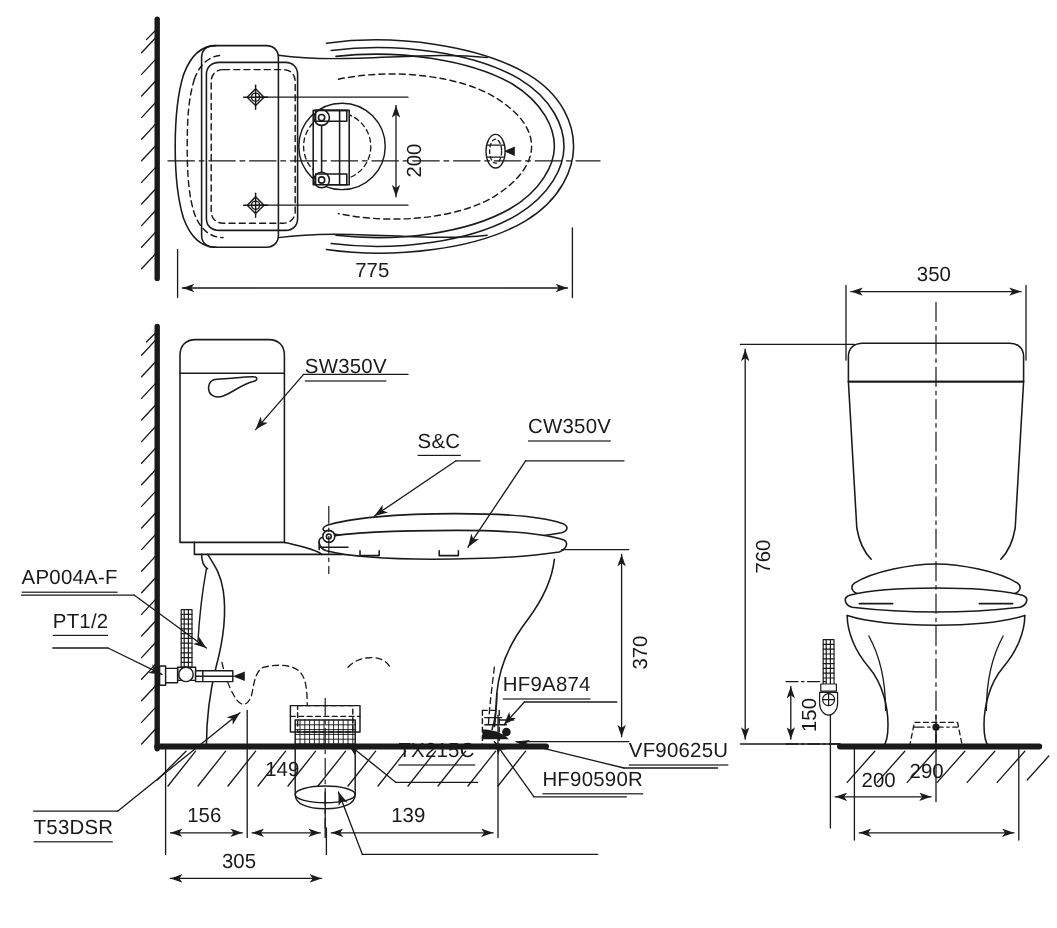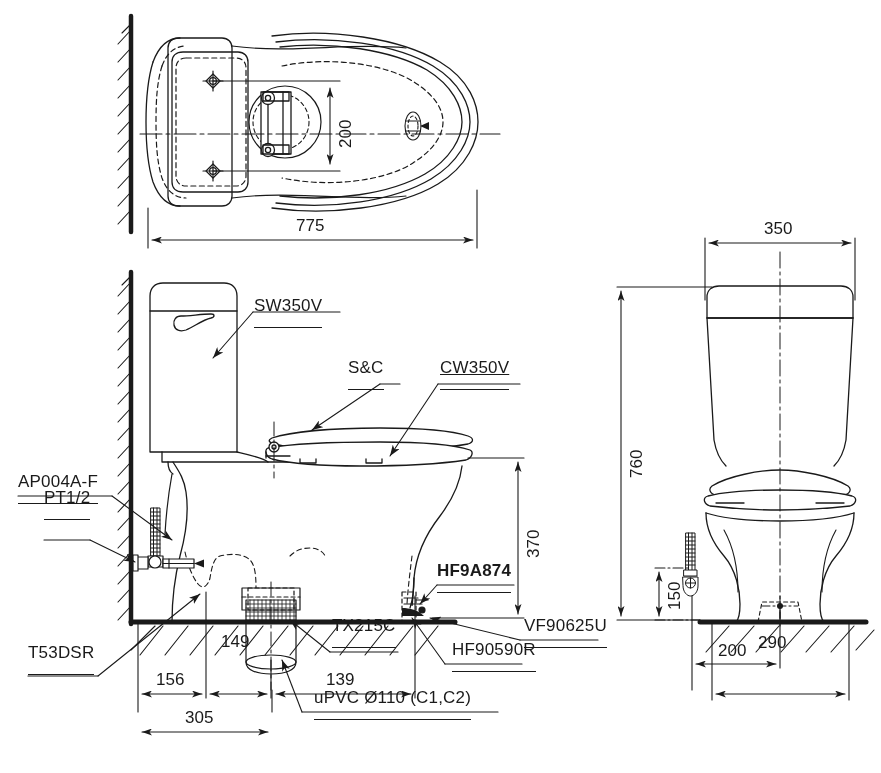--- a/index.html
+++ b/index.html
@@ -28,21 +28,21 @@
   .lbl {
     position: absolute;
     font-family: "Liberation Sans", sans-serif;
     font-size: 17px;
     color: #1a1a1a;
     white-space: nowrap;
     letter-spacing: 0.2px;
   }
   .lbl.part {
     border-bottom: 1.3px solid #1a1a1a;
-    padding-bottom: 11px;
+    padding-bottom: 1px;
   }
   .dim {
     position: absolute;
     font-family: "Liberation Sans", sans-serif;
     font-size: 17px;
     color: #1a1a1a;
     white-space: nowrap;
   }
   .dim.vert {
     transform-origin: 0 0;
@@ -560,29 +560,28 @@
       </g>
 
     </g>
   </svg>
 
   <div class="dim vert" style="left:336px; top:148px;">200</div>
   <div class="dim" style="left:296px; top:216px;text-align:right;">775</div>
 
   <div class="lbl part" style="left:254px; top:296px;">SW350V</div>
   <div class="lbl part" style="left:348px; top:358px;">S&amp;C</div>
-  <div class="lbl part" style="left:440px; top:358px;text-decoration:underline;">CW350V</div>
+  <div class="lbl part" style="left:440px; top:346px;">CW350V</div>
   <div class="lbl part" style="left:18px; top:472px;">AP004A-F</div>
-  <div class="lbl part" style="left:44px; top:488px;">PT1/2</div>
-  <div class="lbl part" style="left:28px; top:643px;">T53DSR</div>
+  <div class="lbl part" style="left:44px; top:508px;">PT1/2</div>
+  <div class="lbl part" style="left:28px; top:680px;">T53DSR</div>
   <div class="lbl part" style="left:332px; top:616px;">TX215C</div>
-  <div class="lbl part" style="left:437px; top:561px;font-weight:bold;">HF9A874</div>
+  <div class="lbl part" style="left:419px; top:561px;">HF9A874</div>
   <div class="lbl part" style="left:452px; top:640px;text-align:right;">HF90590R</div>
   <div class="lbl part" style="left:524px; top:616px;text-align:right;">VF90625U</div>
-  <div class="lbl part" style="left:314px; top:688px;">uPVC Ø110 (C1,C2)</div>
 
   <div class="dim vert" style="left:524px; top:558px;">370</div>
   <div class="dim" style="left:156px; top:670px;">156</div>
   <div class="dim" style="left:221px; top:632px;">149</div>
   <div class="dim" style="left:326px; top:670px;">139</div>
   <div class="dim" style="left:185px; top:708px;">305</div>
 
   <div class="dim" style="left:764px; top:219px;">350</div>
   <div class="dim vert" style="left:627px; top:478px;">760</div>
   <div class="dim vert" style="left:665px; top:610px;">150</div>

